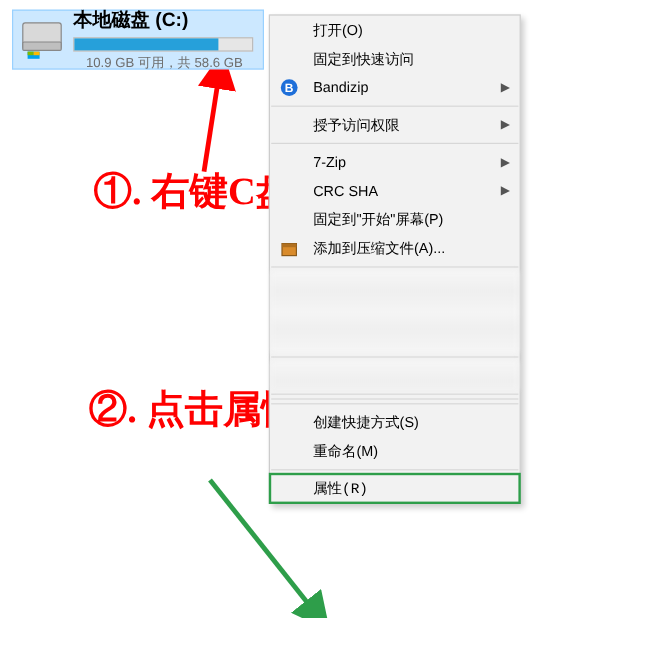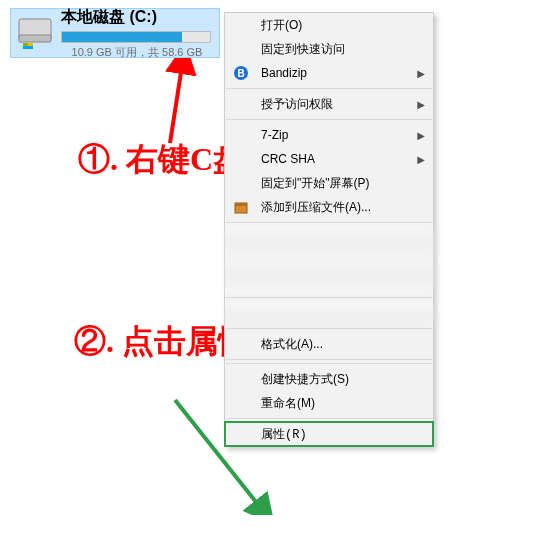--- a/index.html
+++ b/index.html
@@ -206,23 +206,20 @@
           <rect x="2" y="4" width="12" height="3" fill="#b06f1f"></rect>
         </svg>
     </span>
     <span>添加到压缩文件(A)...</span>
   </div>
   <div class="menu-sep"></div>
   <div class="blurred-block"></div>
   <div class="menu-sep"></div>
   <div class="blurred-block" style="height:24px"></div>
   <div class="menu-sep"></div>
-  <div class="menu-item">
-      <span>格式化(A)...</span>
-    </div>
   <div class="menu-sep"></div>
   <div class="menu-sep"></div>
   <div class="menu-item">
       <span>创建快捷方式(S)</span>
     </div>
   <div class="menu-item">
       <span>重命名(M)</span>
     </div>
   <div class="menu-sep"></div>
   <div class="menu-item highlighted">

